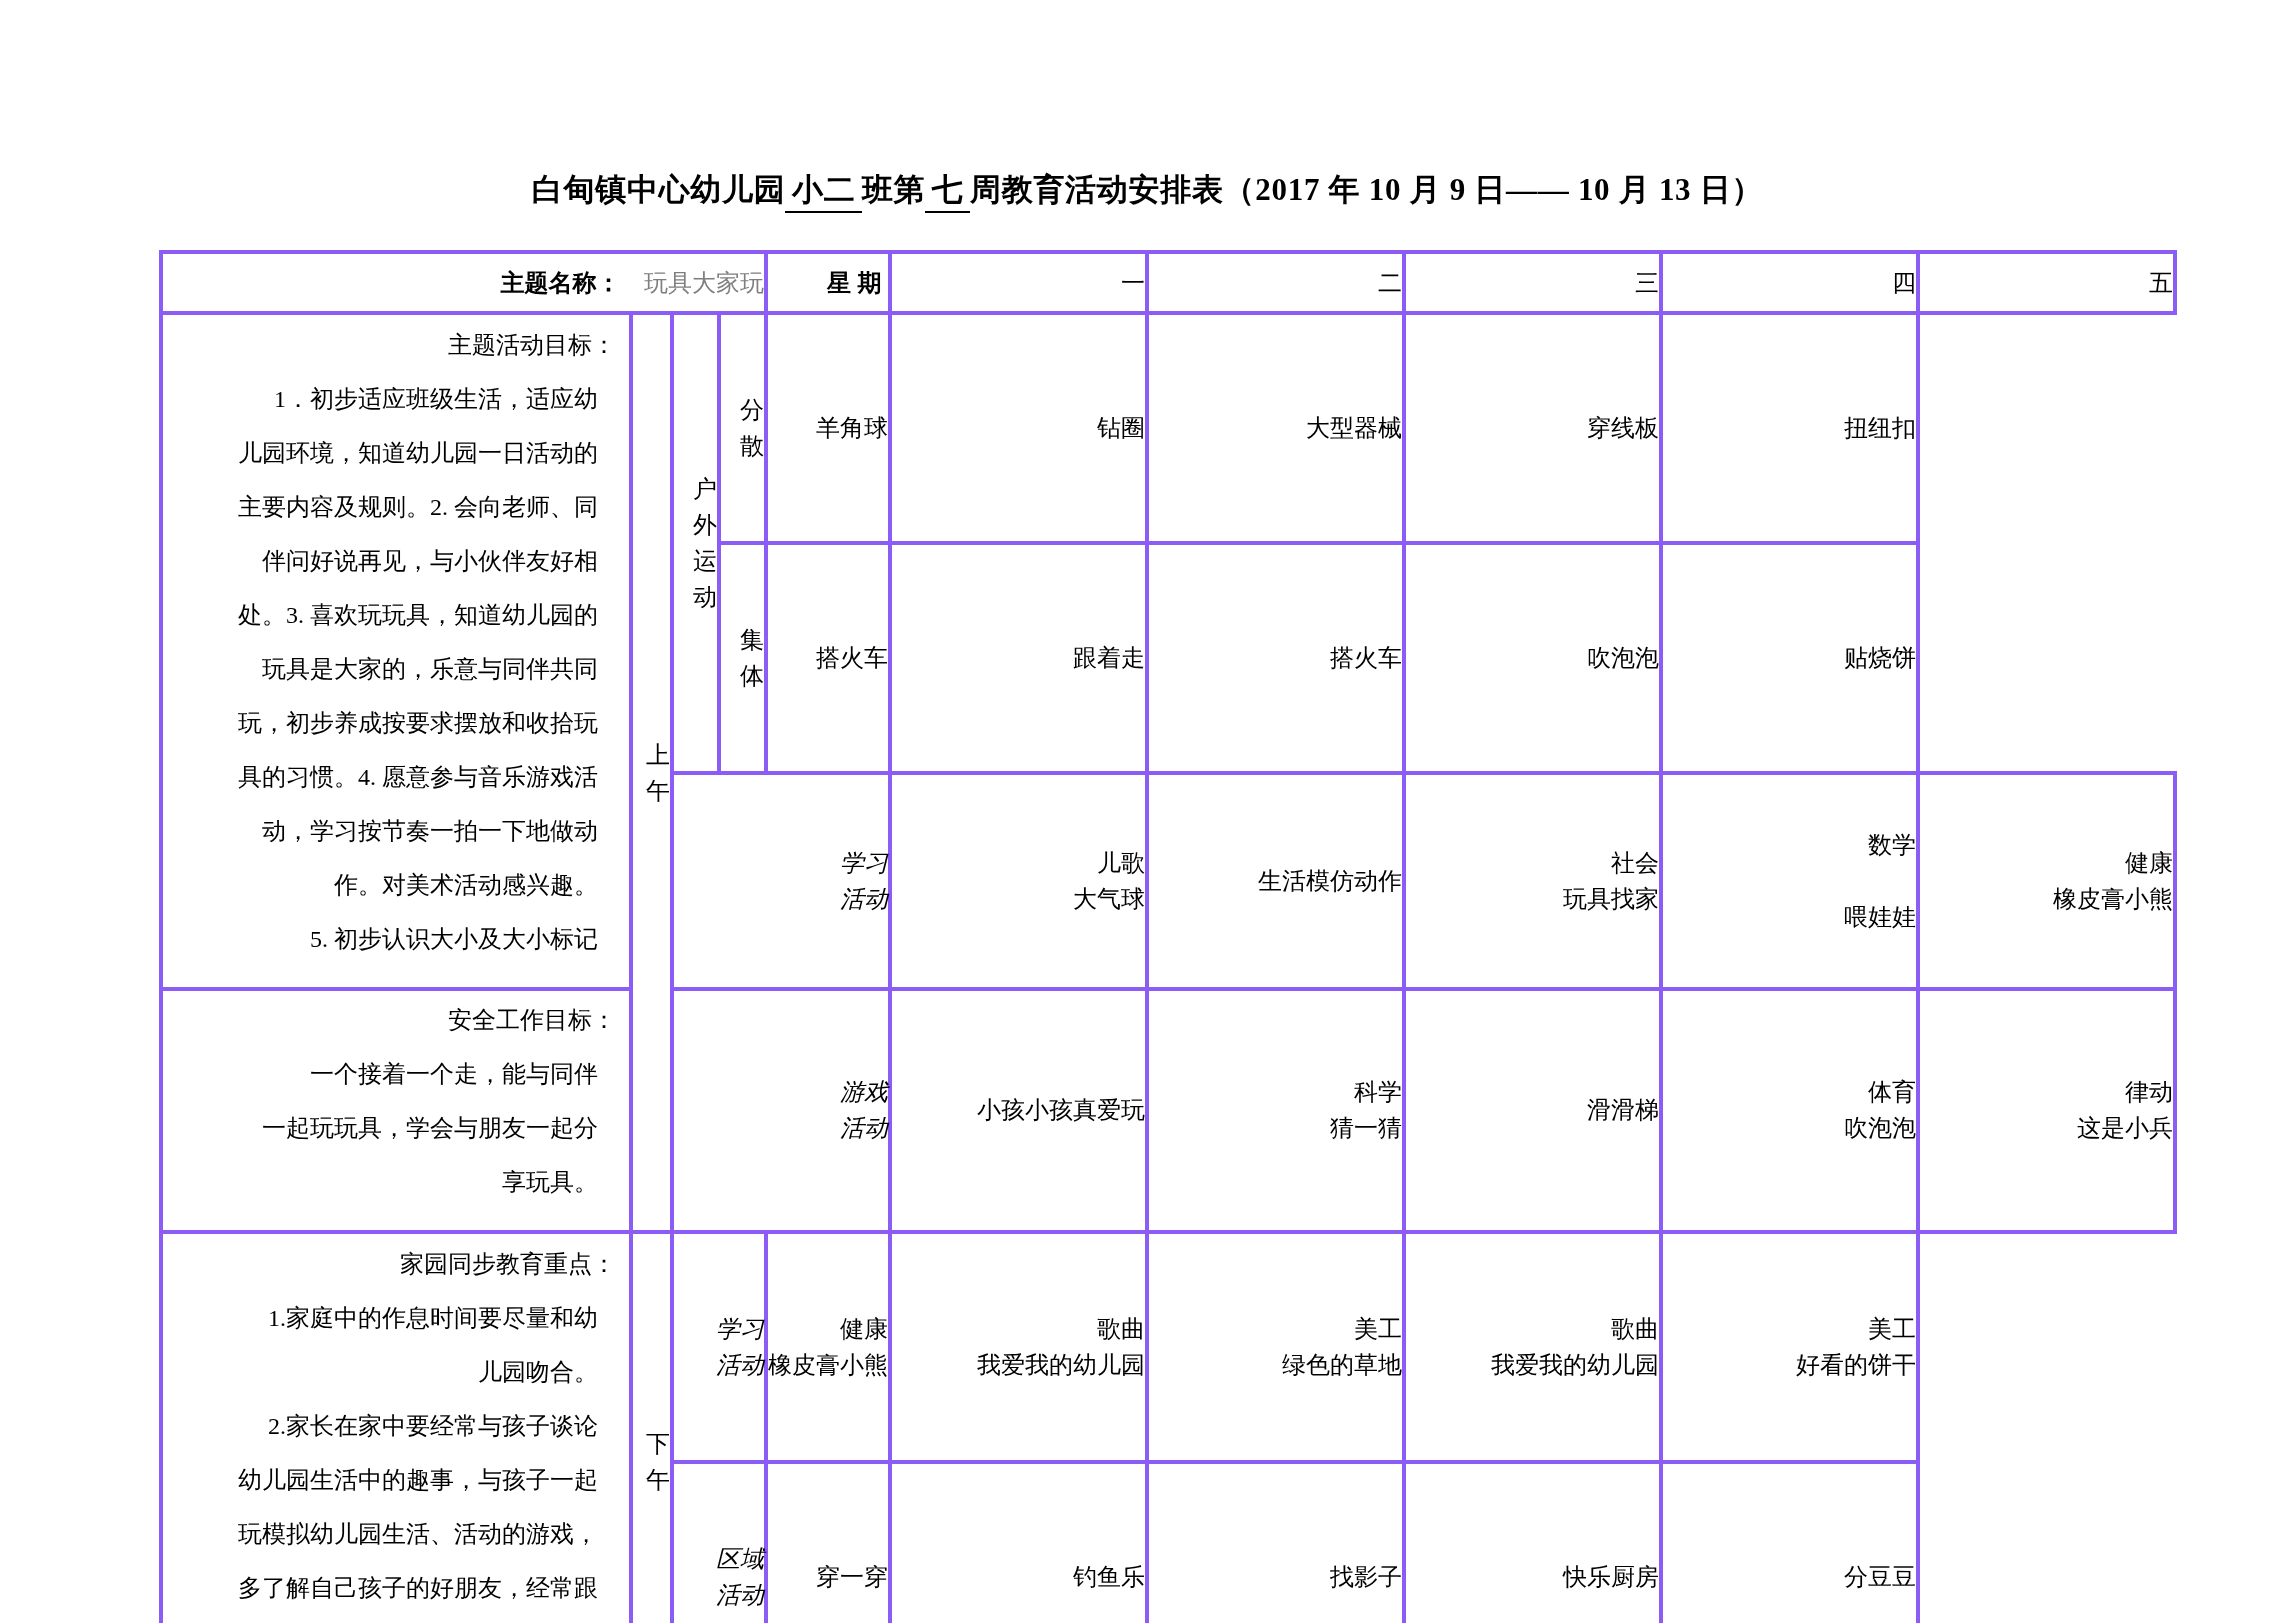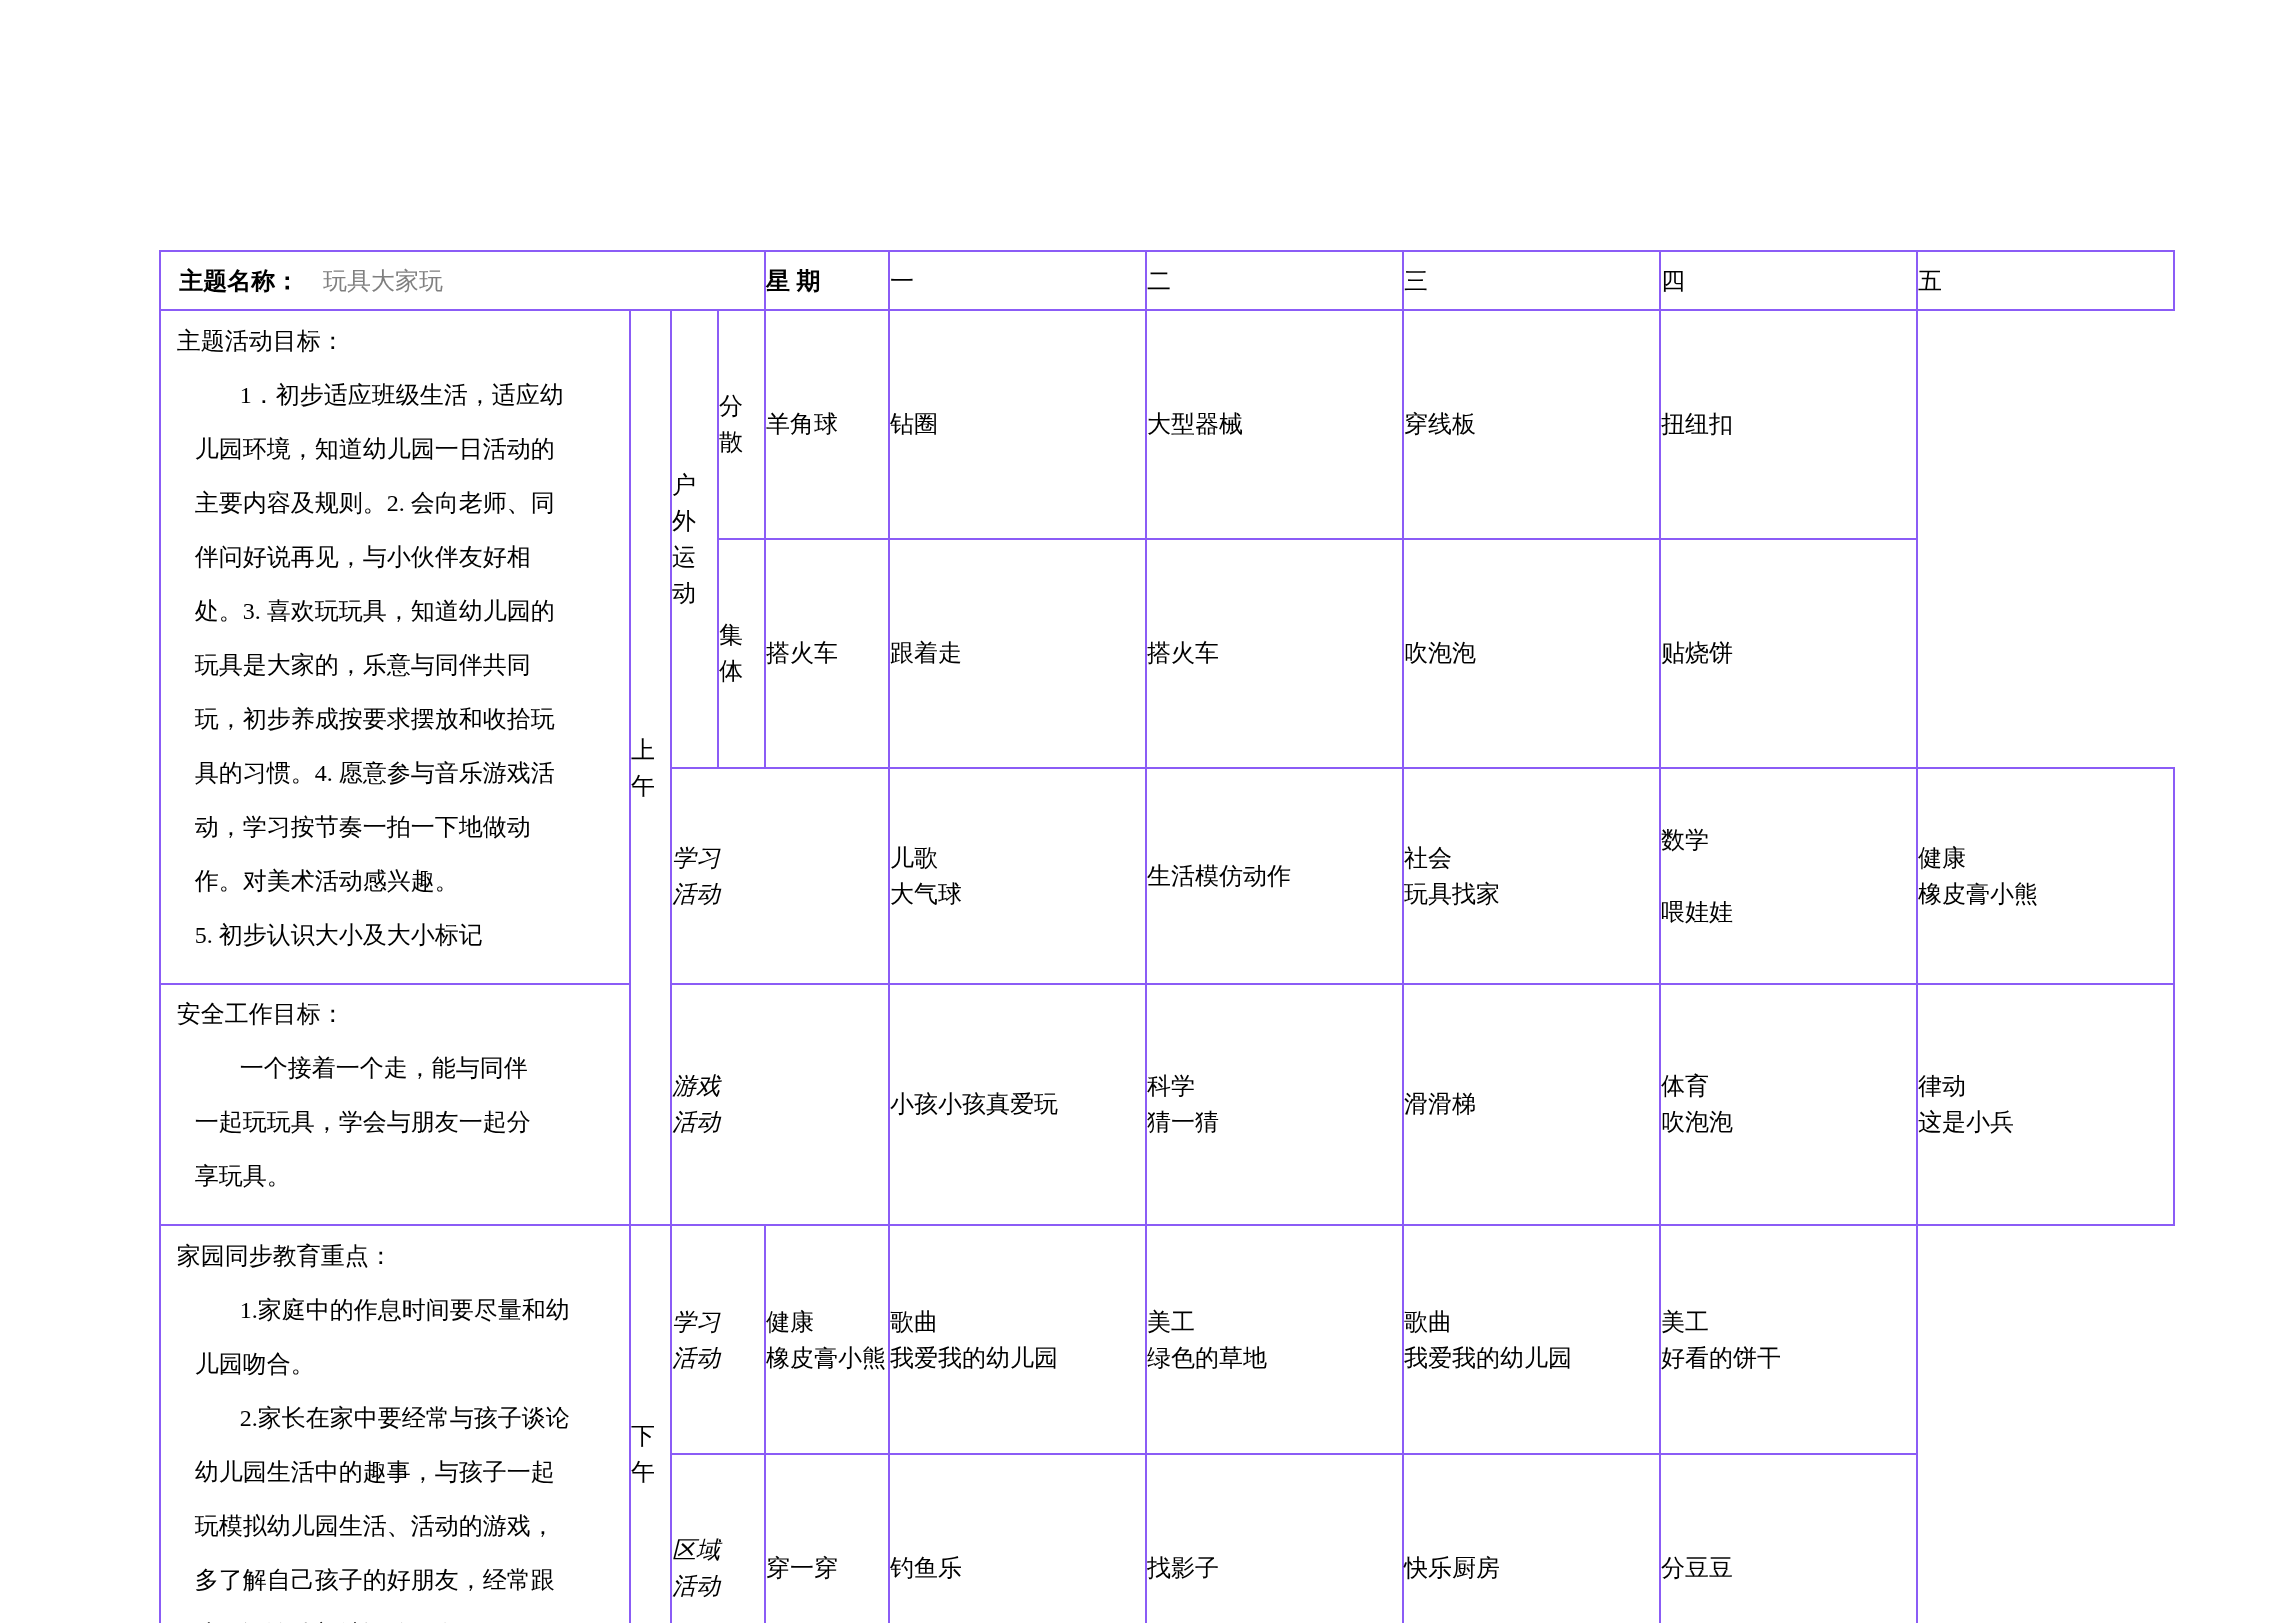--- a/index.html
+++ b/index.html
@@ -39,24 +39,24 @@
   }
   table.sched {
     position: absolute;
     top: 250px;
     left: 159px;
     width: 1978px;
     border-collapse: collapse;
     table-layout: fixed;
   }
   table.sched td {
-    border: 2px solid #8b5cf6;
+    border: 4px solid #8b5cf6;
     padding: 0;
     vertical-align: middle;
-    text-align: left;
+    text-align: right;
     font-size: 24px;
     line-height: 1.5;
   }
   
   .c-left   { width: 470px; }
   .c-ampm   { width: 41px; }
   .c-sub1   { width: 47px; }
   .c-sub2   { width: 47px; }
   .c-label  { width: 124px; }
   .c-day    { width: 257px; }
@@ -114,20 +114,23 @@
   }
   .label-cell span { display: block; font-style: italic; }
   .cell-multi span { display: block; }
   .cell-small { font-size: 23.6px; }
 </style>
 </head>
 <body>
 
 <div class="page">
 
+  <div class="title-row">
+    <span>白甸镇中心幼儿园</span><span class="blank">小二</span><span>班第</span><span class="blank">七</span><span>周教育活动安排表（2017 年 10 月 9 日——  10 月 13 日）</span>
+  </div>
 
   <table class="sched">
     <colgroup>
       <col class="c-left">
         <col class="c-ampm">
         <col class="c-sub1">
         <col class="c-sub2">
         <col class="c-label">
       <col class="c-day">
         <col class="c-day">

